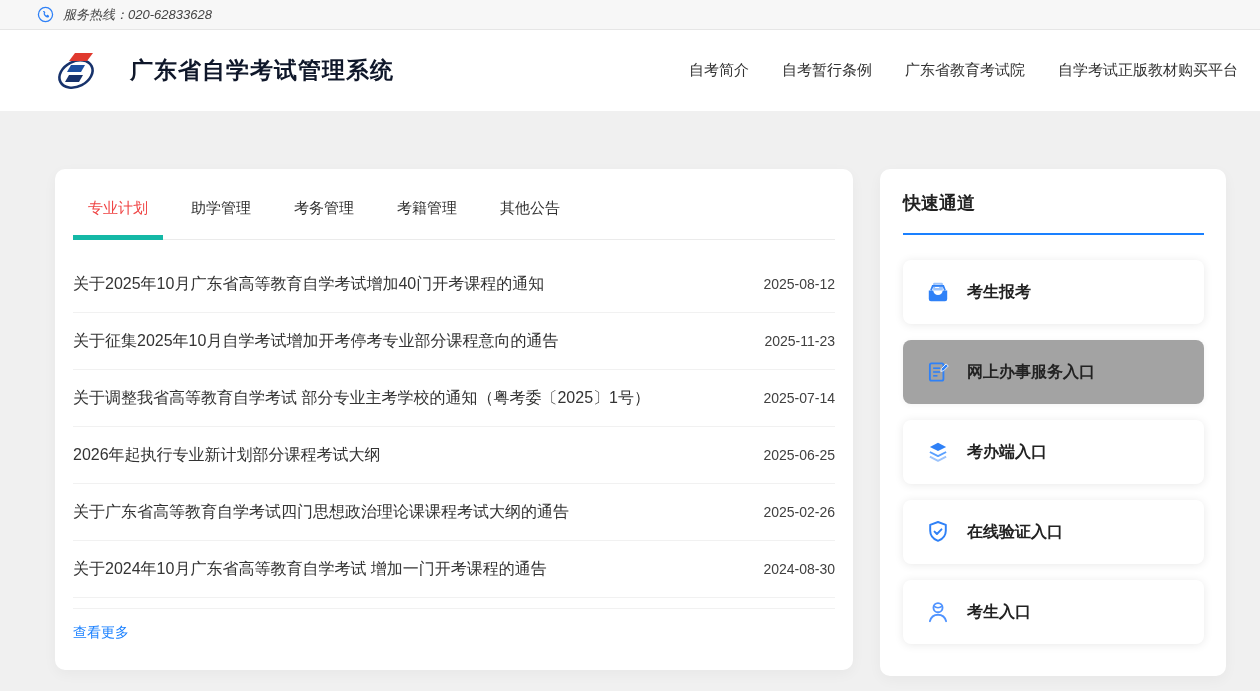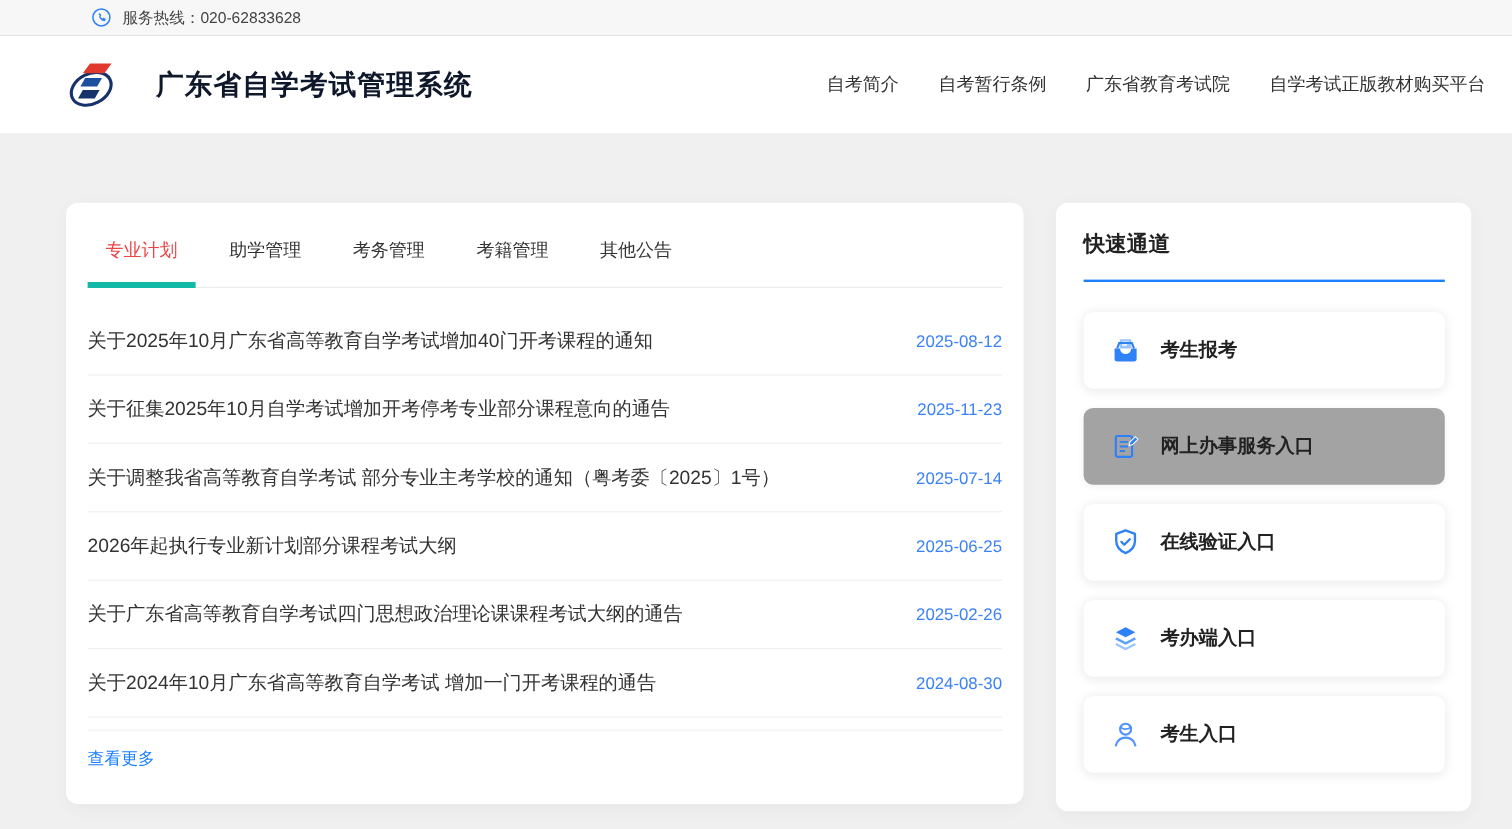--- a/index.html
+++ b/index.html
@@ -5,22 +5,22 @@
   * { box-sizing: border-box; margin: 0; padding: 0; }
   html,body { width:1260px; height:691px; overflow:hidden; }
   body {
     background:#f0f0f0;
     font-family:"Liberation Sans","DejaVu Sans",sans-serif;
     color:#333;
   }
   
   .topbar{
     height:30px; background:#f7f7f7; border-bottom:1px solid #e6e6e6;
-    display:flex; align-items:center; padding-left:76px; gap:9px;
-    font-size:13px; color:#444;
+    display:flex; align-items:center; padding-left:37px; gap:9px;
+    font-size:13px; color:#444;font-style:italic;
   }
   .topbar svg{ display:block; }
   
   .header{
     height:81px; background:#fff;
     display:flex; align-items:center; padding:0 22px 0 52px;
   }
   .logo{ flex:0 0 auto; display:flex; align-items:center; }
   .site-title{
     margin-left:28px; font-size:23px; font-weight:bold; color:#0f172a;
@@ -46,21 +46,21 @@
   }
   .tab.active{
     color:#ef4444; border-bottom:5px solid #14b8a6; margin-bottom:-1px;text-align:center;
   }
   .news-list{ padding-top:16px; }
   .news-row{
     display:flex; justify-content:space-between; align-items:center;
     height:57px; border-bottom:1px solid #f1f1f1; cursor:pointer;
   }
   .news-title{ font-size:16px; color:#333; }
-  .news-date{ font-size:14px; color:#3b82f6; flex:0 0 auto; margin-left:20px; }
+  .news-date{ font-size:14px; color:#404040; flex:0 0 auto; margin-left:20px; }
   .extra-divider{ height:11px; border-bottom:1px solid #f1f1f1; }
   .panel-footer{ display:flex; padding:15px 0 0; }
   .more-link{ color:#1a80ff; font-size:14px; cursor:pointer; }
   
   .quick-panel{ width:346px; padding:20px 22px 32px 23px; }
   .quick-title{
     font-size:18px; font-weight:bold; color:#222;
     padding:2px 0 18px; border-bottom:2px solid #1a80ff;
   }
   .quick-list{ margin-top:25px; }
@@ -177,41 +177,41 @@
             <line x1="7.5" y1="15.5" x2="11.5" y2="15.5" stroke="#2f81f7" stroke-width="1.5"></line>
             <path d="M15.2 8.8l4.3-4.3 2 2-4.3 4.3-2.6.6z" fill="#2f81f7" stroke="#fff" stroke-width="0.8"></path>
           </svg>
         </span>
         <span class="quick-card-label">网上办事服务入口</span>
       </div>
 
       <div class="quick-card">
         <span class="quick-icon">
           <svg width="26" height="26" viewBox="0 0 24 24">
-            <path d="M12 2.8l7.2 2.6v5.4c0 4.6-3 7.8-7.2 9.4-4.2-1.6-7.2-4.8-7.2-9.4V5.4z" fill="none" stroke="#2f81f7" stroke-width="1.8" stroke-linejoin="round"></path>
-            <path d="M8.8 11.6l2.2 2.2 4.2-4.2" fill="none" stroke="#2f81f7" stroke-width="1.8" stroke-linecap="round" stroke-linejoin="round"></path>
-          </svg>
-        </span>
-        <span class="quick-card-label">在线验证入口</span>
-      </div>
-
-      <div class="quick-card">
-        <span class="quick-icon">
-          <svg width="26" height="26" viewBox="0 0 24 24">
             <path d="M12 3.5l7.5 3.8L12 11.1 4.5 7.3z" fill="#2f81f7"></path>
             <path d="M4.5 12l7.5 3.8 7.5-3.8" fill="none" stroke="#5aa0ff" stroke-width="1.8" stroke-linejoin="round"></path>
             <path d="M4.5 16.3l7.5 3.8 7.5-3.8" fill="none" stroke="#9cc3fb" stroke-width="1.8" stroke-linejoin="round"></path>
           </svg>
         </span>
         <span class="quick-card-label">考办端入口</span>
       </div>
 
       <div class="quick-card">
         <span class="quick-icon">
           <svg width="26" height="26" viewBox="0 0 24 24">
+            <path d="M12 2.8l7.2 2.6v5.4c0 4.6-3 7.8-7.2 9.4-4.2-1.6-7.2-4.8-7.2-9.4V5.4z" fill="none" stroke="#2f81f7" stroke-width="1.8" stroke-linejoin="round"></path>
+            <path d="M8.8 11.6l2.2 2.2 4.2-4.2" fill="none" stroke="#2f81f7" stroke-width="1.8" stroke-linecap="round" stroke-linejoin="round"></path>
+          </svg>
+        </span>
+        <span class="quick-card-label">在线验证入口</span>
+      </div>
+
+      <div class="quick-card">
+        <span class="quick-icon">
+          <svg width="26" height="26" viewBox="0 0 24 24">
             <circle cx="12" cy="8" r="4.2" fill="none" stroke="#4f93ff" stroke-width="1.7"></circle>
             <path d="M8.3 6.6c1.1 1 2.3 1.4 3.7 1.4s2.6-.4 3.7-1.4" fill="none" stroke="#4f93ff" stroke-width="1.4"></path>
             <path d="M4.5 20.5c1.1-4 4.2-6 7.5-6s6.4 2 7.5 6" fill="none" stroke="#4f93ff" stroke-width="1.7" stroke-linecap="round"></path>
           </svg>
         </span>
         <span class="quick-card-label">考生入口</span>
       </div>
 
     </div>
   </div>

